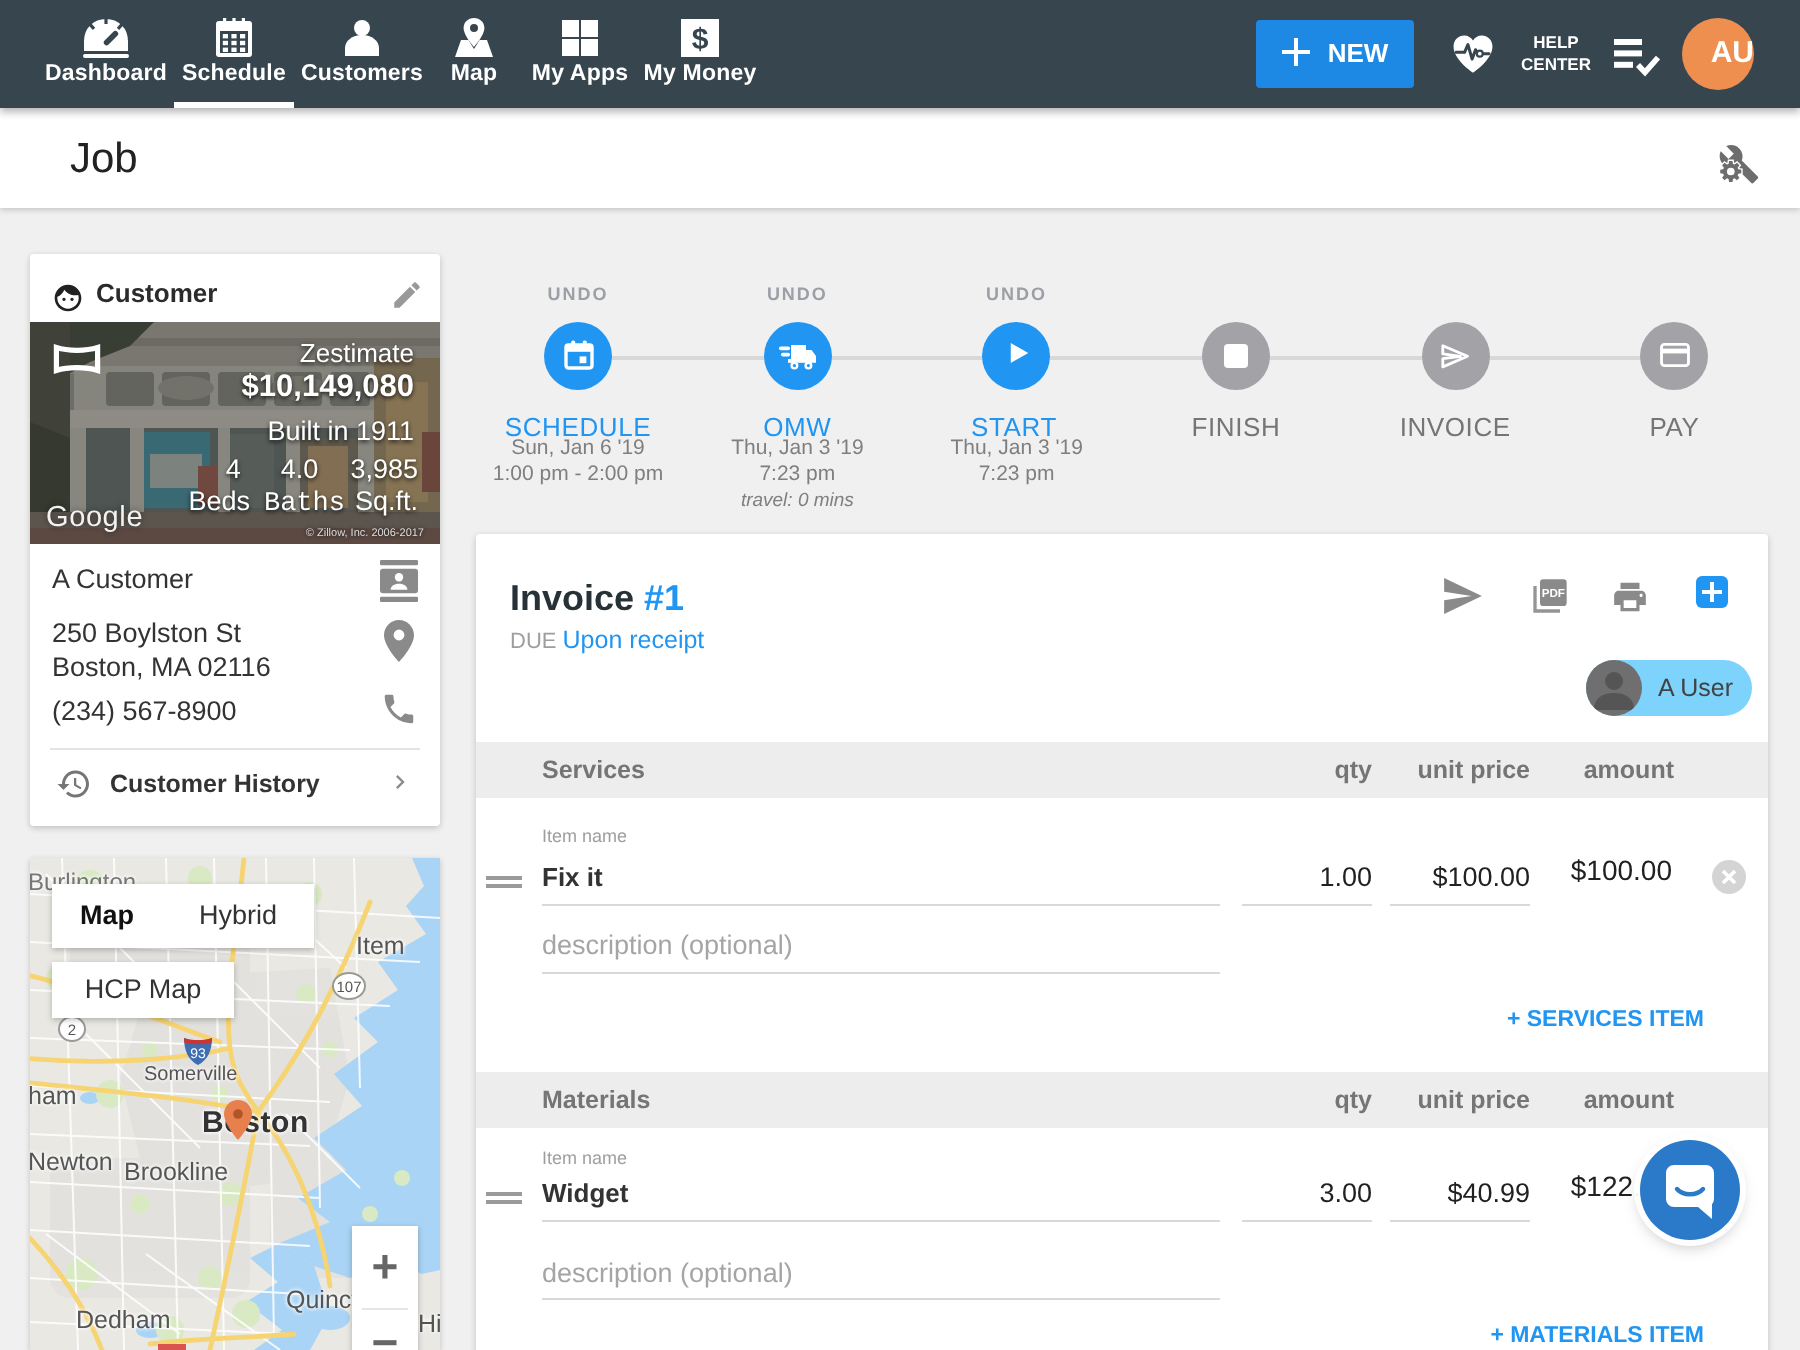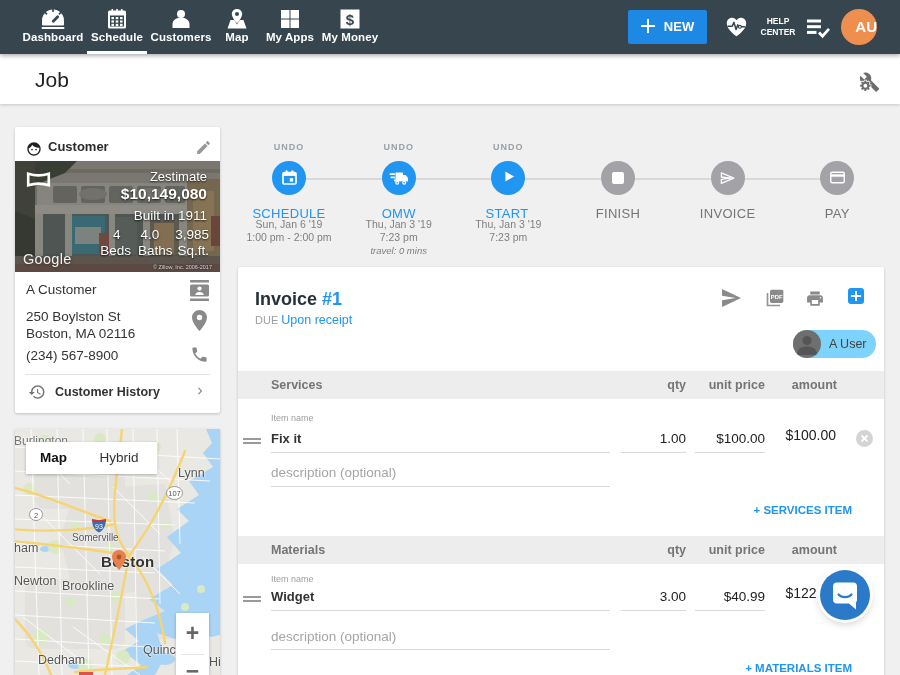--- a/index.html
+++ b/index.html
@@ -191,21 +191,21 @@
       <rect x="0" y="103" width="205" height="8" fill="#73564c"></rect>
       <rect x="0" y="0" width="205" height="111" fill="rgba(52,52,50,0.38)"></rect>
     </svg>
     <svg style="position:absolute;left:11px;top:10px;" width="25" height="17" viewBox="0 0 25 17" fill="none" stroke="#fff" stroke-width="2.6">
         <path d="M2.2 2.8 C8 4.6 17 4.6 22.8 2.8 L22.8 14.2 C17 12.4 8 12.4 2.2 14.2 Z"></path>
       </svg>
     <div class="ov" style="top:8px; font-size:13px;">Zestimate</div>
     <div class="ov" style="top:24px; font-size:15.5px; font-weight:bold;">$10,149,080</div>
     <div class="ov" style="top:47px; font-size:13.5px;">Built in 1911</div>
     <div class="ov" style="top:66px; font-size:13.5px; width:190px; right:11px;"><span style="margin-right:20px;">4</span><span style="margin-right:16px;">4.0</span><span>3,985</span></div>
-    <div class="ov" style="top:82px; font-size:13.5px; width:190px; right:11px;"><span style="margin-right:7px;">Beds</span><span style="margin-right:5px;">Baths</span><span>Sq.ft.</span></div>
+    <div class="ov" style="top:82px; font-size:13.5px; width:190px; right:11px;"><span style="margin-right:7px;">Beds</span><span style="margin-right:5px;font-family:Liberation Mono, monospace;">Baths</span><span>Sq.ft.</span></div>
     <div style="position:absolute; left:8px; bottom:5px; color:#f2f2f2; font-size:14.5px; letter-spacing:0.3px; text-shadow:0 0 3px rgba(0,0,0,0.5);">Google</div>
     <div style="position:absolute; right:8px; bottom:2px; color:#ddd; font-size:5.5px; text-shadow:0 0 2px rgba(0,0,0,0.8);">© Zillow, Inc. 2006-2017</div>
   </div>
   <div id="custbody">
     <div style="position:absolute; left:11px; top:10px; font-size:13.5px; color:#333;">A Customer</div>
     <svg style="position:absolute; left:175px; top:8px;" width="19" height="21" viewBox="0 0 19 21" fill="#8a8a8a">
         <rect x="0" y="0" width="19" height="2.6" rx="0.6"></rect>
         <rect x="0" y="18.4" width="19" height="2.6" rx="0.6"></rect>
         <rect x="0" y="4.4" width="19" height="12.2" rx="1.5"></rect>
         <circle cx="9.5" cy="8.6" r="2.1" fill="#fff"></circle>
@@ -276,21 +276,21 @@
       <path d="M114 127 C130 105 148 78 170 22"></path>
       <path d="M114 127 C132 148 145 180 150 214"></path>
       <path d="M-4 58 C25 64 55 78 95 92"></path>
       <path d="M-4 186 C15 205 28 225 36 246"></path>
       <path d="M60 243 C85 240 110 240 132 238"></path>
       <path d="M100 95 C80 100 40 104 -4 100"></path>
     </g>
   <rect x="64" y="243" width="14" height="3" fill="#d9534f"></rect>
     </svg>
   <div class="mlbl" style="left:-1px; top:5px; color:#777;">Burlington</div>
-  <div class="mlbl" style="left:163px; top:37px; font-size:12.5px; color:#555;">Lynn</div>
+  <div class="mlbl" style="left:163px; top:37px; font-size:12.5px; color:#555;">Item</div>
   <div class="mlbl" style="left:57px; top:103px; font-size:10px; color:#555;">Somerville</div>
   <div class="mlbl" style="left:-1px; top:112px; font-size:12.5px; color:#555;">ham</div>
   <div class="mlbl" style="left:86px; top:124px; font-size:15px; font-weight:bold; color:#333; letter-spacing:0.3px;">Boston</div>
   <div class="mlbl" style="left:-1px; top:145px; font-size:12.5px; color:#555;">Newton</div>
   <div class="mlbl" style="left:47px; top:150px; font-size:12.5px; color:#555;">Brookline</div>
   <div class="mlbl" style="left:128px; top:214px; font-size:12.5px; color:#555;">Quincy</div>
   <div class="mlbl" style="left:23px; top:224px; font-size:12.5px; color:#555;">Dedham</div>
   <div class="mlbl" style="left:194px; top:226px; font-size:12.5px; color:#555;">Hi</div>
   <svg style="position:absolute; left:151px; top:57px;" width="17" height="14" viewBox="0 0 17 14">
       <ellipse cx="8.5" cy="7" rx="8" ry="6.5" fill="#fff" stroke="#999" stroke-width="1"></ellipse>
@@ -305,20 +305,21 @@
       <path d="M1 3 C5 4.5 11 4.5 15 3 L14.8 5.2 C11 6.4 5 6.4 1.2 5.2 Z" fill="#c33"></path>
       <text x="8" y="13" font-size="7" fill="#fff" text-anchor="middle" font-family="Liberation Sans">93</text>
     </svg>
   <svg style="position:absolute; left:97px; top:121px;" width="14" height="20" viewBox="0 0 14 20">
       <path d="M7 0 C3.1 0 0 3.1 0 7 C0 12.2 7 20 7 20 C7 20 14 12.2 14 7 C14 3.1 10.9 0 7 0 Z" fill="#e8804d"></path>
       <circle cx="7" cy="7" r="2.4" fill="#b05526"></circle>
     </svg>
   <div style="position:absolute; left:11px; top:13px; width:131px; height:32px; background:#fff; box-shadow:0 1px 3px rgba(0,0,0,0.25);"></div>
   <div style="position:absolute; left:11px; top:13px; width:55px; height:32px; font-size:13.5px; font-weight:bold; color:#111; text-align:center; line-height:32px;">Map</div>
   <div style="position:absolute; left:66px; top:13px; width:76px; height:32px; font-size:13.5px; color:#333; text-align:center; line-height:32px;">Hybrid</div>
+  <div style="position:absolute; left:11px; top:52px; width:91px; height:28px; background:#fff; box-shadow:0 1px 3px rgba(0,0,0,0.25); font-size:13.5px; color:#333; text-align:center; line-height:28px;">HCP Map</div>
   <div style="position:absolute; left:161px; top:184px; width:33px; height:80px; background:#fff; box-shadow:0 1px 3px rgba(0,0,0,0.25);">
     <div style="position:absolute; left:0; top:0; width:33px; height:40px; font-size:23px; color:#666; text-align:center; line-height:40px; font-weight:bold;">+</div>
     <div style="position:absolute; left:5px; top:41px; width:23px; border-top:1px solid #e6e6e6;"></div>
     <div style="position:absolute; left:0; top:41px; width:33px; height:40px; font-size:23px; color:#666; text-align:center; line-height:34px; font-weight:bold;">−</div>
   </div>
 </div>
 <div id="timeline">
   <div style="position:absolute; left:54px; top:50px; width:548px; border-top:2px solid #d8d8d8;"></div>
   <div class="undo" style="left:19px;">UNDO</div>
   <div class="undo" style="left:128.7px;">UNDO</div>

